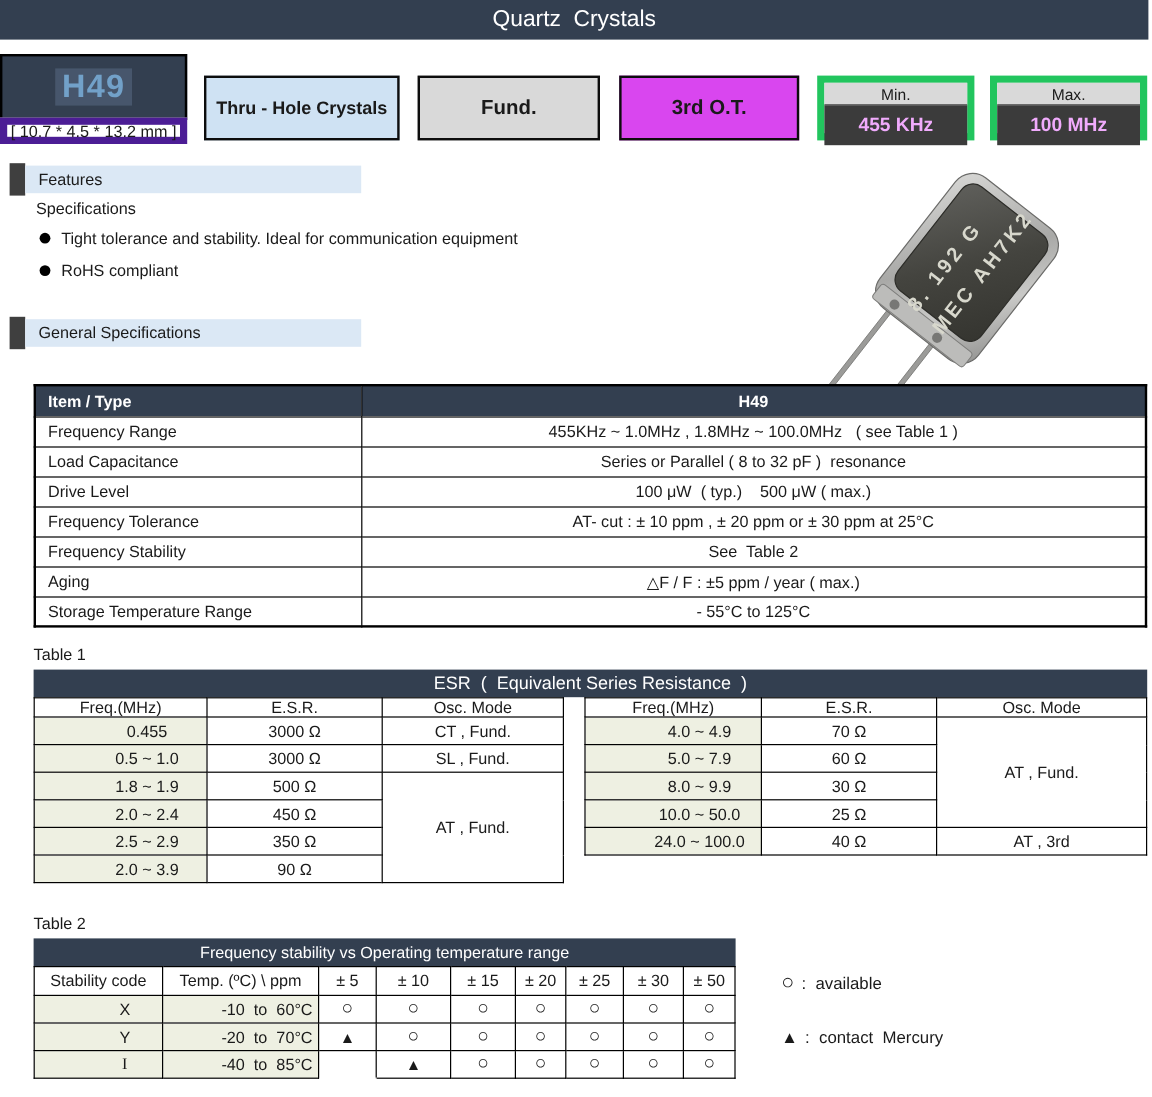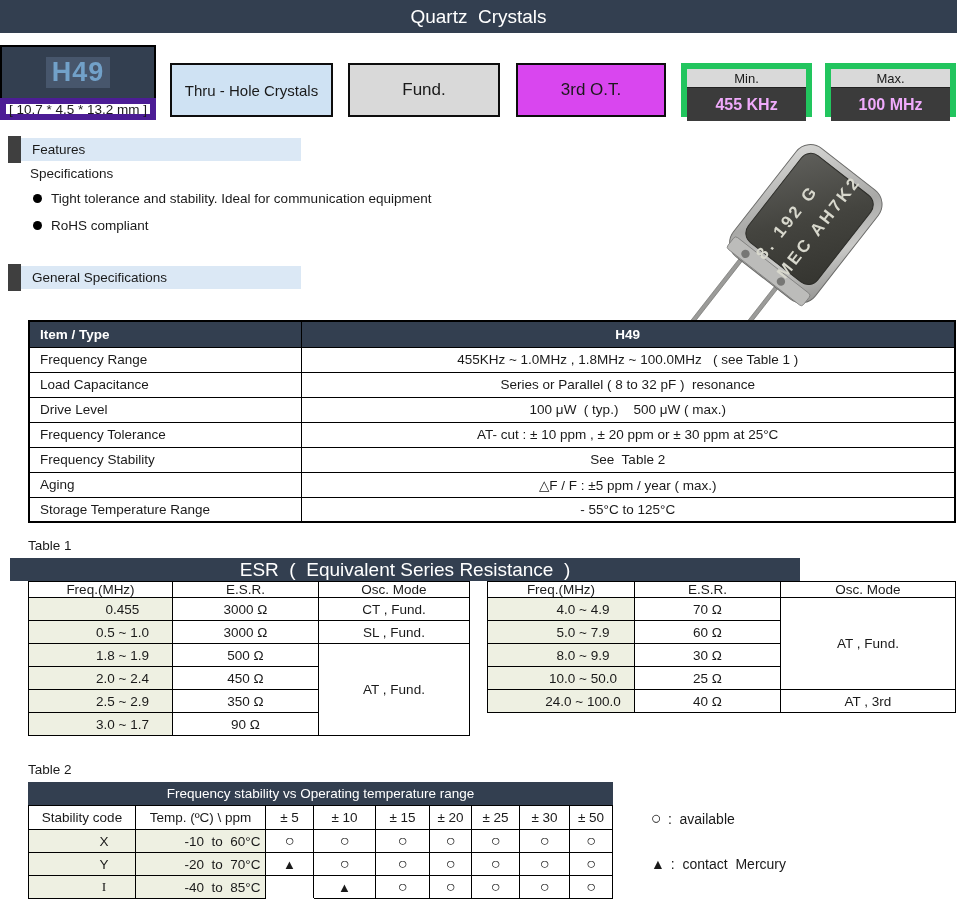--- a/index.html
+++ b/index.html
@@ -12,21 +12,21 @@
             color:#fff; font-size:19px; display:flex; align-items:center; justify-content:center; }
 
   
   .model-box { position:absolute; top:45px; left:0; width:156px; height:55px; background:#333f50;
                border:2px solid #000; display:flex; align-items:center; justify-content:center; }
   .model-text { color:#72a1c9; font-size:27px; font-weight:bold; background:#47566c; padding:0 6px; letter-spacing:1px; }
   .dim-box { position:absolute; top:98px; left:0; width:156px; height:22px; background:#fff;
              border:6px solid #4c1d95; display:flex; align-items:center; justify-content:center; font-size:13.5px; }
 
   .chip { position:absolute; top:63px; height:54px; border:2px solid #0d0d0d; display:flex;
-          align-items:center; justify-content:center; font-weight:normal; }
+          align-items:center; justify-content:center; font-weight:bold; }
   .chip-thru { left:170px; width:163px; background:#cfe2f3; font-size:15px; }
   .chip-fund { left:348px; width:152px; background:#d9d9d9; font-size:17px; }
   .chip-3rd  { left:516px; width:150px; background:#d946ef; font-size:17px; }
 
   .mm-box { position:absolute; top:63px; width:131px; height:54px; border:6px solid #22c55e; }
   .mm-min { left:681px; } .mm-max { left:825px; }
   .mm-head { height:19px; background:#d9d9d9; border-bottom:1px solid #222; display:flex;
              align-items:center; justify-content:center; font-size:13px; }
   .mm-val { height:33px; background:#3b3b3b; color:#f0abfc; font-weight:bold; font-size:16px;
             display:flex; align-items:center; justify-content:center; }
@@ -54,22 +54,22 @@
   
   .spec { position:absolute; left:28px; top:320px; width:928px; border:2px solid #000; }
   .spec th { background:#333f50; color:#fff; font-weight:bold; height:26px; }
   .spec th.item-h { text-align:left; padding-left:10px; width:272px; }
   .spec td { height:25px; }
   .spec td.item { text-align:left; padding-left:10px; }
 
   .tbl-label { position:absolute; left:28px; font-size:13.5px; }
   .lbl-t1 { top:538px; } .lbl-t2 { top:762px; }
 
-  .esr-bar { position:absolute; left:10px; top:558px; width:790px; height:23px; background:#333f50;
-             color:#fff; font-size:19px; display:flex; align-items:center; justify-content:center; }
+  .esr-bar { position:absolute; left:28px; top:558px; width:928px; height:23px; background:#333f50;
+             color:#fff; font-size:15px; display:flex; align-items:center; justify-content:center; }
   .t1 { position:absolute; top:581px; border:1px solid #000; }
   .t1-left  { left:28px;  width:442px; }
   .t1-right { left:487px; width:469px; }
   .t1 th { height:16px; background:#fff; }
   .t1 td { height:23px; }
   .green { background:#eef0e2;padding-left:44px; }
 
   .t2-bar { position:absolute; left:28px; top:782px; width:585px; height:23px; background:#333f50;
             color:#fff; font-size:13.5px; display:flex; align-items:center; justify-content:center; }
   .t2 { position:absolute; left:28px; top:805px; width:585px; border:1px solid #000; }
@@ -235,21 +235,21 @@
     </tr>
     <tr>
       <td class="green">2.0 ~ 2.4</td>
       <td>450 Ω</td>
     </tr>
     <tr>
       <td class="green">2.5 ~ 2.9</td>
       <td>350 Ω</td>
     </tr>
     <tr>
-      <td class="green">3.0 ~ 1.7</td>
+      <td class="green">2.0 ~ 3.9</td>
       <td>90 Ω</td>
     </tr>
   </tbody>
     </table>
 
   <table class="t1 t1-right">
     <colgroup>
         <col style="width:147px">
         <col style="width:146px">
         <col>

